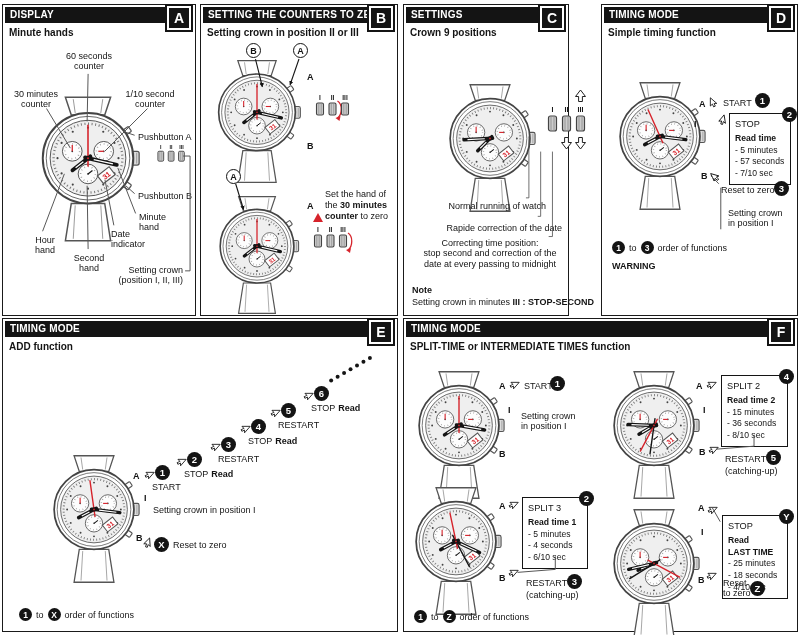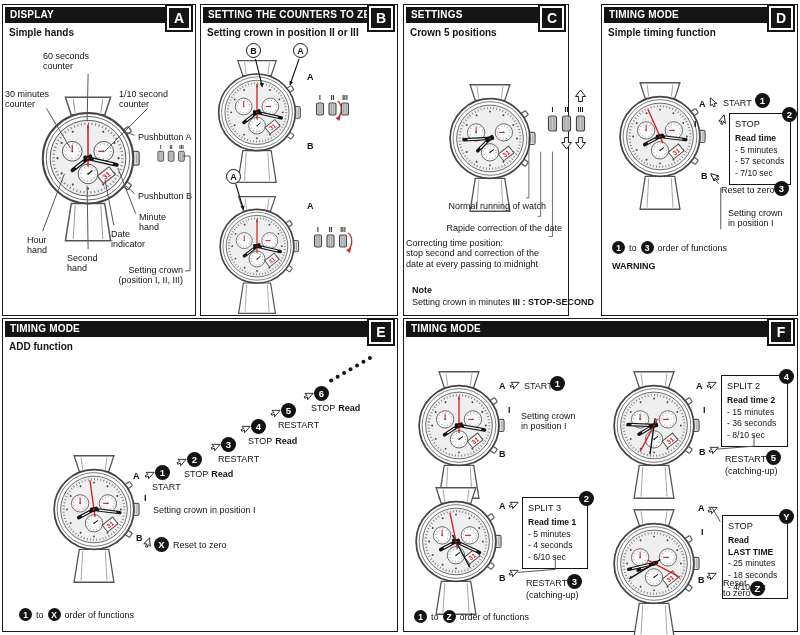--- a/index.html
+++ b/index.html
@@ -6,21 +6,21 @@
   html,body{width:800px;height:635px;background:#fff;overflow:hidden}
   body{font-family:"Liberation Sans",sans-serif;color:#141414;position:relative}
   svg{font-family:"Liberation Sans",sans-serif}
   .panel{position:absolute;border:1.5px solid #1a1a1a;background:#fff}
   .pbar{position:absolute;top:2px;left:2px;right:2px;height:16px;background:#141414}
   .ptitle{position:absolute;top:4px;left:7px;color:#fff;font-size:10px;font-weight:bold;letter-spacing:.2px;white-space:nowrap}
   .badge{position:absolute;top:1px;right:4px;width:24px;height:24px;background:#141414;border:2px solid #fff;box-shadow:0 0 0 2px #141414;color:#fff;font-weight:bold;font-size:14px;display:flex;align-items:center;justify-content:center;z-index:3}
   .subtitle{position:absolute;top:22px;left:6px;font-size:10px;font-weight:bold;white-space:nowrap}
   .abs{position:absolute}
   .lbl{position:absolute;font-size:9px;line-height:1.16;white-space:pre-line}
-  .c{}.r{text-align:right}
+  .c{text-align:center}.r{text-align:right}
   .letter{position:absolute;font-size:9px;font-weight:bold}
   .ncirc{width:15px;height:15px;border-radius:50%;background:#141414;color:#fff;font-size:9.5px;font-weight:bold;display:flex;align-items:center;justify-content:center;flex:0 0 auto}
   .ncirc.sm{width:13px;height:13px;font-size:8.5px}
   .circle-letter{position:absolute;width:15px;height:15px;border:1.4px solid #141414;border-radius:50%;background:#fff;font-size:9px;font-weight:bold;display:flex;align-items:center;justify-content:center}
   .odr{position:absolute;display:flex;align-items:center;gap:4px;font-size:9px;white-space:nowrap}
   .box{position:absolute;border:1.3px solid #141414;background:#fff;padding:4px 5px;font-size:8.6px;line-height:1.38}
   .box .bt{font-weight:bold;display:block}
   .box .brow{font-size:9.2px;margin-bottom:2px}
   .box .ncirc{position:absolute;top:-7px;right:-7px}
   .steptxt{position:absolute;font-size:9px;line-height:1.22}
@@ -38,21 +38,21 @@
   .watch{position:absolute}
   .crownset{position:absolute}
 </style>
 </head>
 <body>
 
 <section class="panel" style="left:2px;top:4px;width:194px;height:312px">
   <div class="pbar"></div>
   <div class="ptitle">DISPLAY</div>
   <div class="badge">A</div>
-  <div class="subtitle">Simple hands</div>
+  <div class="subtitle">Minute hands</div>
 
   <div class="watch" style="left:26px;top:90px;width:118px;height:148px"><svg viewBox="0 0 120 150" width="100%" height="100%">
         <path d="M37,2 L83,2 L77,20 L43,20 Z" fill="#fff" stroke="#555" stroke-width="1.5"></path>
         <path d="M43,110 L77,110 L83,148 L37,148 Z" fill="#fff" stroke="#555" stroke-width="1.5"></path>
         <line x1="45" y1="4" x2="47" y2="18" stroke="#999" stroke-width="1"></line>
         <line x1="75" y1="4" x2="73" y2="18" stroke="#999" stroke-width="1"></line>
         <line x1="47" y1="112" x2="45" y2="146" stroke="#999" stroke-width="1"></line>
         <line x1="73" y1="112" x2="75" y2="146" stroke="#999" stroke-width="1"></line>
         <g transform="translate(98.50014608158261,37.04190749150083) rotate(55)">
           <rect x="-3" y="-5" width="6" height="9" rx="1" fill="#fff" stroke="#555" stroke-width="1.3"></rect>
@@ -293,20 +293,24 @@
         <line x1="62.36403226082017" y1="62.15301557402302" x2="44.23978492786556" y2="76.31322950651317" stroke="#141414" stroke-width="4" stroke-linecap="round"></line>
         <line x1="55.271935478359666" y1="67.69396885195395" x2="47.391827942292444" y2="73.85058360521053" stroke="#fff" stroke-width="1.3"></line>
         <line x1="57.07688980564429" y1="63.32514683696841" x2="89.23110194355706" y2="70.74853163031594" stroke="#141414" stroke-width="4" stroke-linecap="round"></line>
         <line x1="65.84622038871142" y1="65.34970632606318" x2="85.33362168441612" y2="69.84872741294049" stroke="#fff" stroke-width="1.3"></line>
         <line x1="60" y1="72" x2="60" y2="30.5" stroke="#d6232b" stroke-width="1.6" stroke-linecap="round"></line>
         <circle cx="60" cy="64" r="2.6" fill="#141414"></circle>
         <circle cx="60" cy="64" r="1" fill="#d6232b"></circle>
       </svg></div>
   <span class="letter" style="left:106px;top:196px">A</span>
 
+  <div class="steptxt" style="left:124px;top:184px;width:66px">
+    <span class="tri up" style="left:-12px;top:24px"></span>
+    <span>Set the hand of the</span> <b>30 minutes counter</b> <span>to zero</span>
+  </div>
 
   <div class="crownset" style="left:110px;top:220px;width:46px"><svg viewBox="0 0 46 32" width="46" height="32">
         <text x="7" y="7" text-anchor="middle" font-size="6.5" font-weight="bold" fill="#141414">I</text>
         <rect x="3.5" y="10" width="7" height="12" rx="1.5" fill="#ccc" stroke="#444" stroke-width="1.1"></rect>
         <line x1="5.8" y1="11" x2="5.8" y2="21" stroke="#888" stroke-width="0.7"></line>
         <line x1="8.2" y1="11" x2="8.2" y2="21" stroke="#888" stroke-width="0.7"></line>
         <text x="19.5" y="7" text-anchor="middle" font-size="6.5" font-weight="bold" fill="#141414">II</text>
         <rect x="16" y="10" width="7" height="12" rx="1.5" fill="#ccc" stroke="#444" stroke-width="1.1"></rect>
         <line x1="18.3" y1="11" x2="18.3" y2="21" stroke="#888" stroke-width="0.7"></line>
         <line x1="20.7" y1="11" x2="20.7" y2="21" stroke="#888" stroke-width="0.7"></line>
@@ -329,21 +333,21 @@
       <line x1="99" y1="54" x2="90" y2="80" marker-end="url(#ahB)"></line>
       <line x1="35" y1="180" x2="43" y2="206" marker-end="url(#ahB)"></line>
     </g>
   </svg>
 </section>
 
 <section class="panel" style="left:403px;top:4px;width:166px;height:312px">
   <div class="pbar"></div>
   <div class="ptitle">SETTINGS</div>
   <div class="badge">C</div>
-  <div class="subtitle">Crown 5 positions</div>
+  <div class="subtitle">Crown 9 positions</div>
 
   <div class="watch" style="left:34px;top:78px;width:104px;height:130px"><svg viewBox="0 0 120 150" width="100%" height="100%">
         <path d="M37,2 L83,2 L77,20 L43,20 Z" fill="#fff" stroke="#555" stroke-width="1.5"></path>
         <path d="M43,110 L77,110 L83,148 L37,148 Z" fill="#fff" stroke="#555" stroke-width="1.5"></path>
         <line x1="45" y1="4" x2="47" y2="18" stroke="#999" stroke-width="1"></line>
         <line x1="75" y1="4" x2="73" y2="18" stroke="#999" stroke-width="1"></line>
         <line x1="47" y1="112" x2="45" y2="146" stroke="#999" stroke-width="1"></line>
         <line x1="73" y1="112" x2="75" y2="146" stroke="#999" stroke-width="1"></line>
         <g transform="translate(98.50014608158261,37.04190749150083) rotate(55)">
           <rect x="-3" y="-5" width="6" height="9" rx="1" fill="#fff" stroke="#555" stroke-width="1.3"></rect>
@@ -708,20 +712,21 @@
         <circle cx="362.5" cy="43" r="2"></circle>
         <circle cx="369" cy="39.2" r="2"></circle>
     </g>
   </svg>
 </section>
 
 <section class="panel" style="left:403px;top:318px;width:395px;height:314px">
   <div class="pbar"></div>
   <div class="ptitle">TIMING MODE</div>
   <div class="badge">F</div>
+  <div class="subtitle">SPLIT-TIME or INTERMEDIATE TIMES function</div>
 
   <div class="watch" style="left:3px;top:51px;width:104px;height:130px"><svg viewBox="0 0 120 150" width="100%" height="100%">
         <path d="M37,2 L83,2 L77,20 L43,20 Z" fill="#fff" stroke="#555" stroke-width="1.5"></path>
         <path d="M43,110 L77,110 L83,148 L37,148 Z" fill="#fff" stroke="#555" stroke-width="1.5"></path>
         <line x1="45" y1="4" x2="47" y2="18" stroke="#999" stroke-width="1"></line>
         <line x1="75" y1="4" x2="73" y2="18" stroke="#999" stroke-width="1"></line>
         <line x1="47" y1="112" x2="45" y2="146" stroke="#999" stroke-width="1"></line>
         <line x1="73" y1="112" x2="75" y2="146" stroke="#999" stroke-width="1"></line>
         <g transform="translate(98.50014608158261,37.04190749150083) rotate(55)">
           <rect x="-3" y="-5" width="6" height="9" rx="1" fill="#fff" stroke="#555" stroke-width="1.3"></rect>

